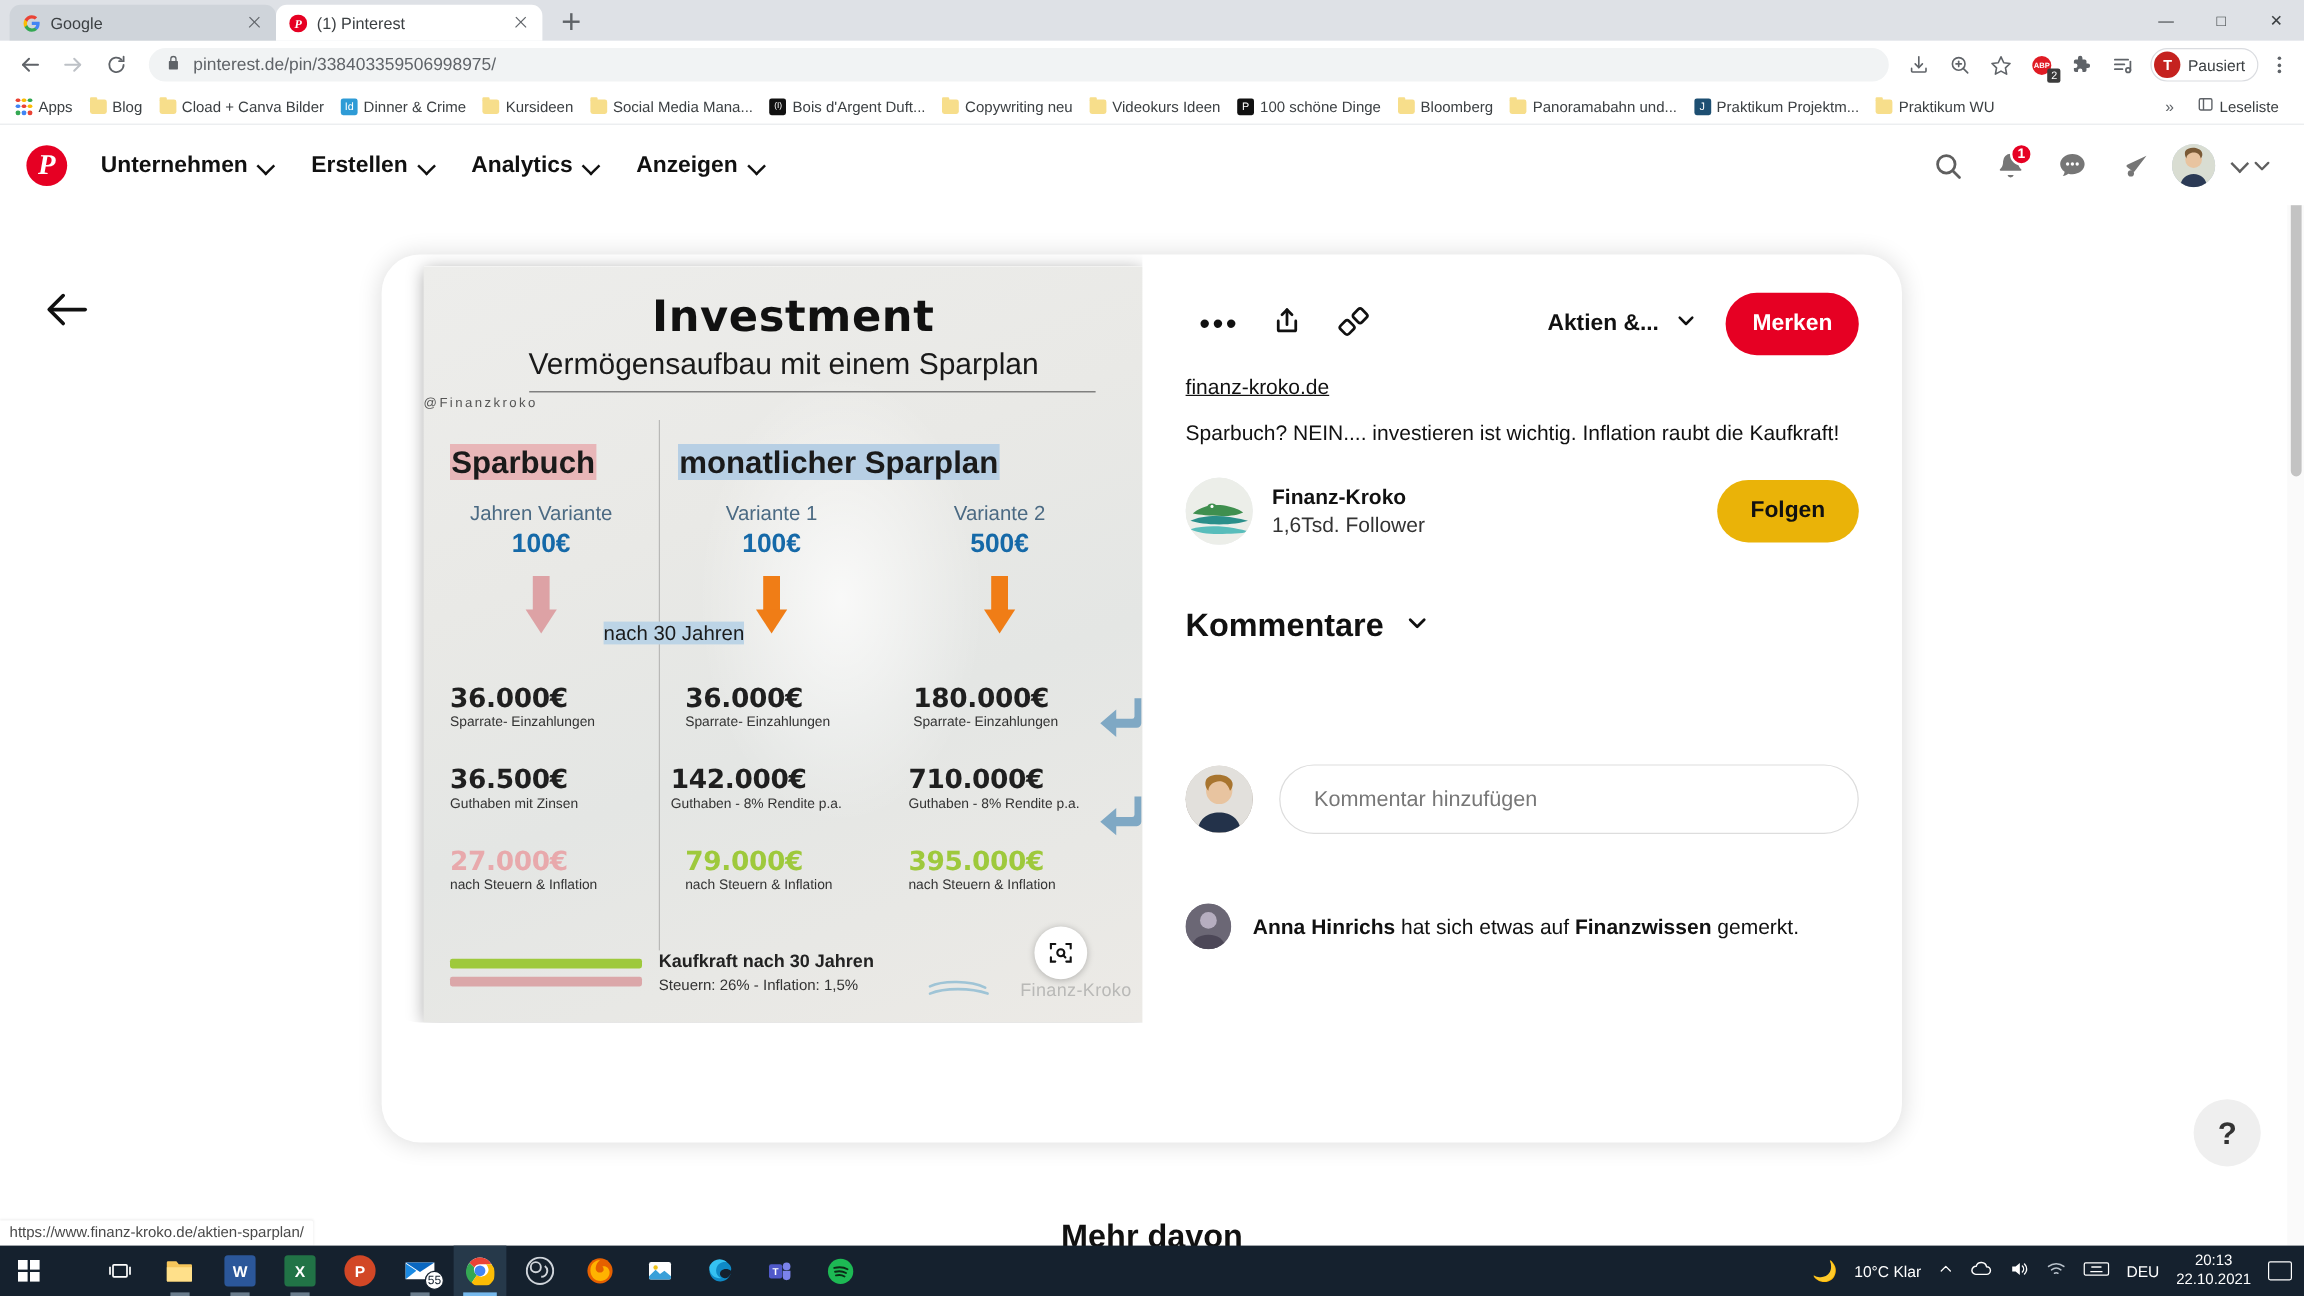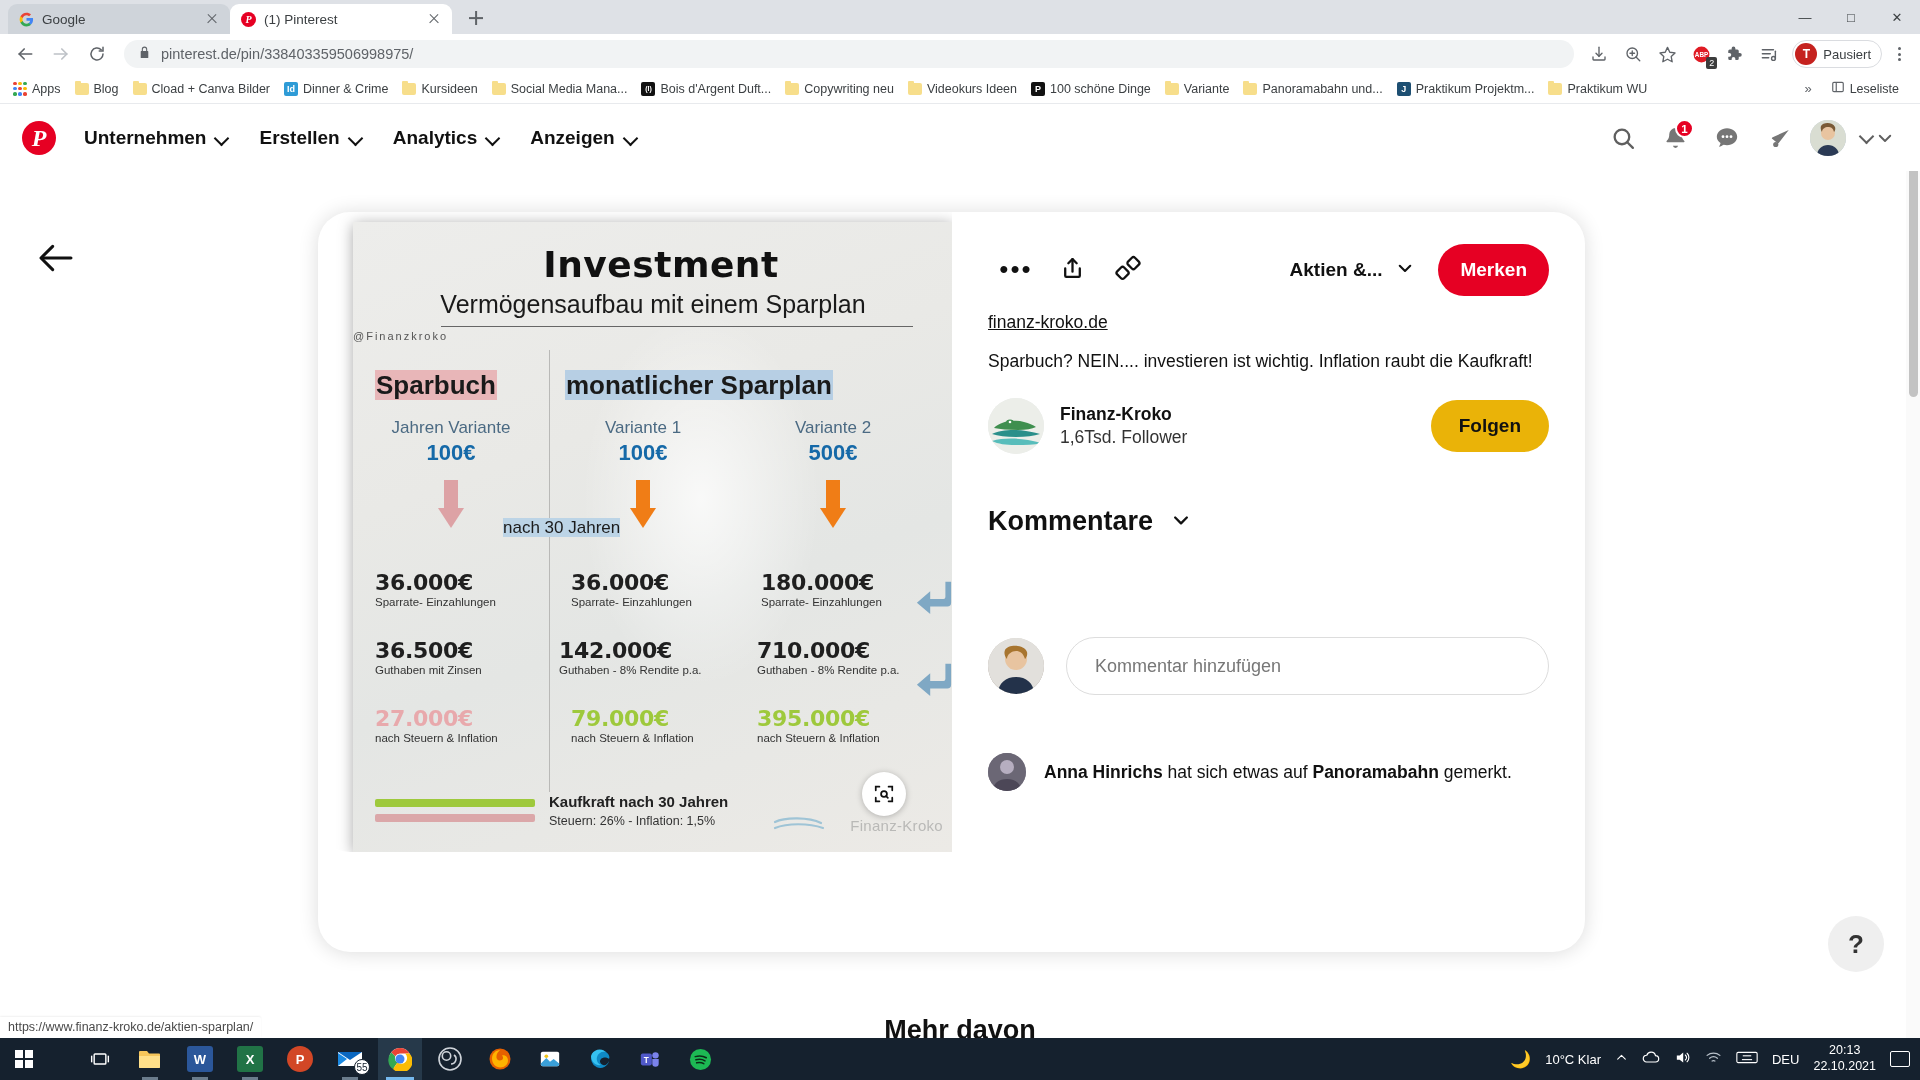--- a/index.html
+++ b/index.html
@@ -78,21 +78,21 @@
   
   .bookmarks {
     position: absolute; top: 74px; left: 0; width: 1920px; height: 30px;
     background: #fff; display: flex; align-items: center; padding: 0 6px;
     font-size: 12.5px; color: #3c4043; border-bottom: 1px solid #e8eaed;
   }
   .bm { display: flex; align-items: center; gap: 5px; padding: 3px 7px; white-space: nowrap; }
   .bm-folder { width: 14px; height: 12px; background: #f7de8b; border-radius: 1px 2px 2px 2px; position: relative; flex:0 0 14px;}
   .bm-folder::before { content:""; position:absolute; top:-2px; left:0; width:6px; height:3px; background:#f7de8b; border-radius:1px 1px 0 0;}
   .bm-ico { width: 14px; height: 14px; border-radius:2px; display:flex;align-items:center;justify-content:center;
-            font-size:9px; font-weight:700; color:#fff; flex:0 0 14px;}
+            font-size:9px; font-weight:400; color:#fff; flex:0 0 14px;}
   .grid-ico { width: 14px; height: 14px; display:grid; grid-template-columns: repeat(3,1fr); gap:1.5px; flex:0 0 14px;}
   .grid-ico i { display:block; border-radius:50%; }
   .bm-right { margin-left: auto; display:flex; align-items:center; gap: 12px; padding-right: 8px;}
   .chev-r { color:#5f6368; font-size: 13px; }
 
   
   .pin-header {
     position: absolute; top: 105px; left: 0; width: 1920px; height: 66px;
     background: #fff; display: flex; align-items: center; padding: 0 22px;
     z-index: 5;
@@ -470,21 +470,21 @@
     <div class="bm">
       <span class="bm-folder"></span>
       <span>Videokurs Ideen</span>
     </div>
     <div class="bm">
       <span class="bm-ico" style="background:#111">P</span>
       <span>100 schöne Dinge</span>
     </div>
     <div class="bm">
       <span class="bm-folder"></span>
-      <span>Variante</span>
+      <span>Bloomberg</span>
     </div>
     <div class="bm">
       <span class="bm-folder"></span>
       <span>Panoramabahn und...</span>
     </div>
     <div class="bm">
       <span class="bm-ico" style="background:#1d4f72">J</span>
       <span>Praktikum Projektm...</span>
     </div>
     <div class="bm">
@@ -783,21 +783,21 @@
 
       <div class="pd-activity">
         <div class="pd-act-av">
           <svg width="38" height="38" viewBox="0 0 38 38">
             <rect width="38" height="38" fill="#6b6775"></rect>
             <circle cx="19" cy="14" r="7" fill="#b6aec0"></circle>
             <path d="M5 38c0-8 6-12 14-12s14 4 14 12z" fill="#4c4757"></path>
           </svg>
         </div>
         <div class="pd-act-text">
-          <b>Anna Hinrichs</b><span> hat sich etwas auf </span><b>Panoramabahn</b><span> gemerkt.</span>
+          <b>Anna Hinrichs</b><span> hat sich etwas auf </span><b>Finanzwissen</b><span> gemerkt.</span>
         </div>
       </div>
     </div>
   </div>
 
   <div class="mehr-davon">Mehr davon</div>
 
   <div class="help-fab">?</div>
 
   <div class="scrollbar">

